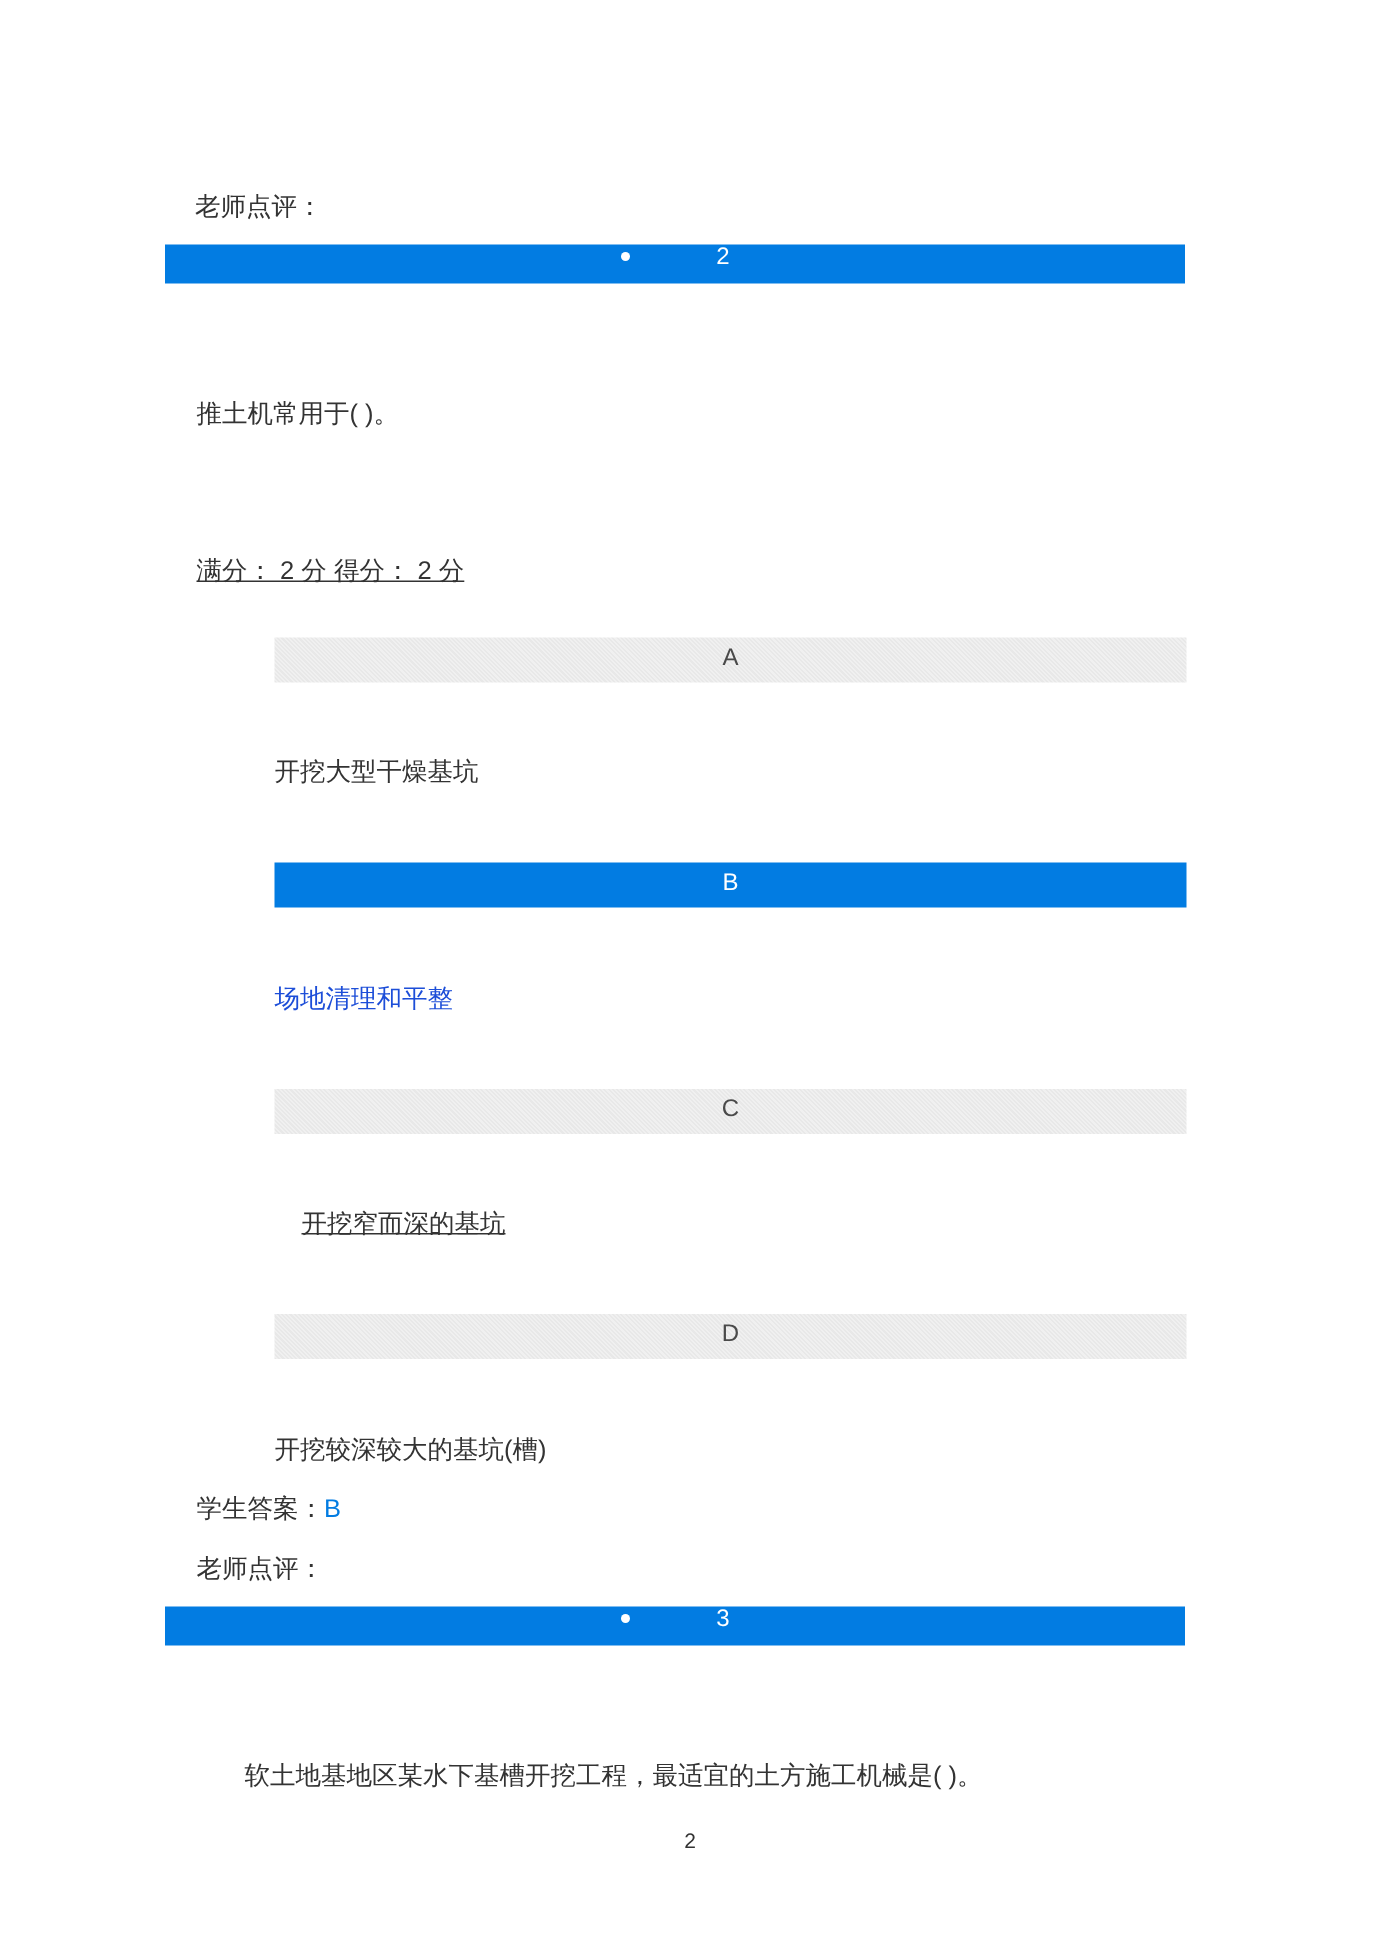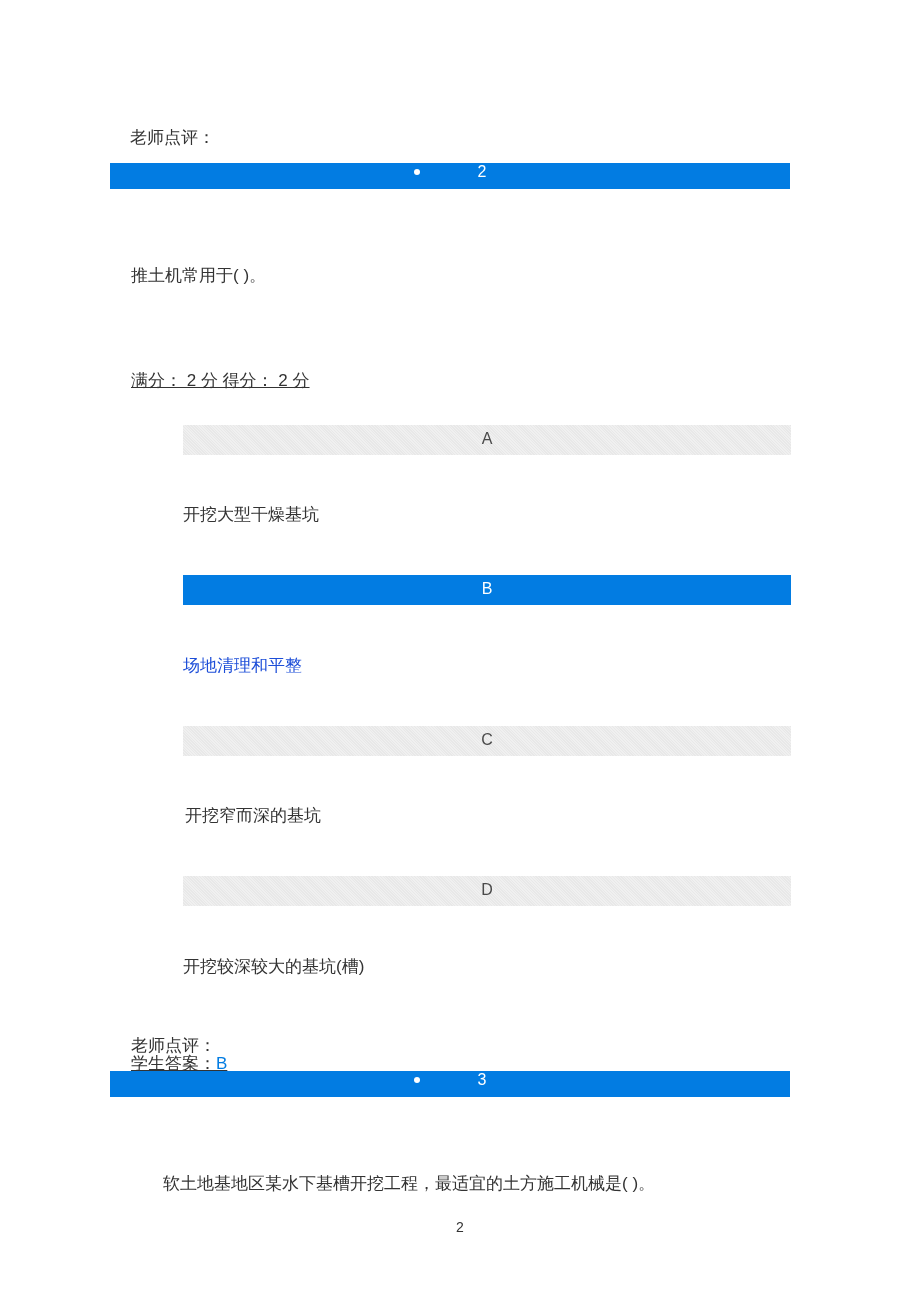--- a/index.html
+++ b/index.html
@@ -81,27 +81,26 @@
     }
     .option-header.blue {
       background: #027ce2;
       color: #ffffff;
     }
     .opt-a-hdr { top: 425px; }
     .opt-a-txt { left: 183px; top: 503px; }
     .opt-b-hdr { top: 575px; }
     .opt-b-txt { left: 183px; top: 654px; color: #1d4ed8; }
     .opt-c-hdr { top: 726px; }
-    .opt-c-txt { left: 185px; top: 804px; }
+    .opt-c-txt { left: 201px; top: 804px; text-decoration: underline; }
     .opt-d-hdr { top: 876px; }
     .opt-d-txt { left: 183px; top: 955px; }
     .student-answer {
       left: 131px;
-      top: 1052px;
-      text-decoration: underline;
+      top: 994px;
     }
     .answer-letter {
       color: #027ce2;
     }
     .teacher-comment-2 {
       left: 131px;
       top: 1034px;
     }
     .question-bar-3 {
       top: 1071px;

